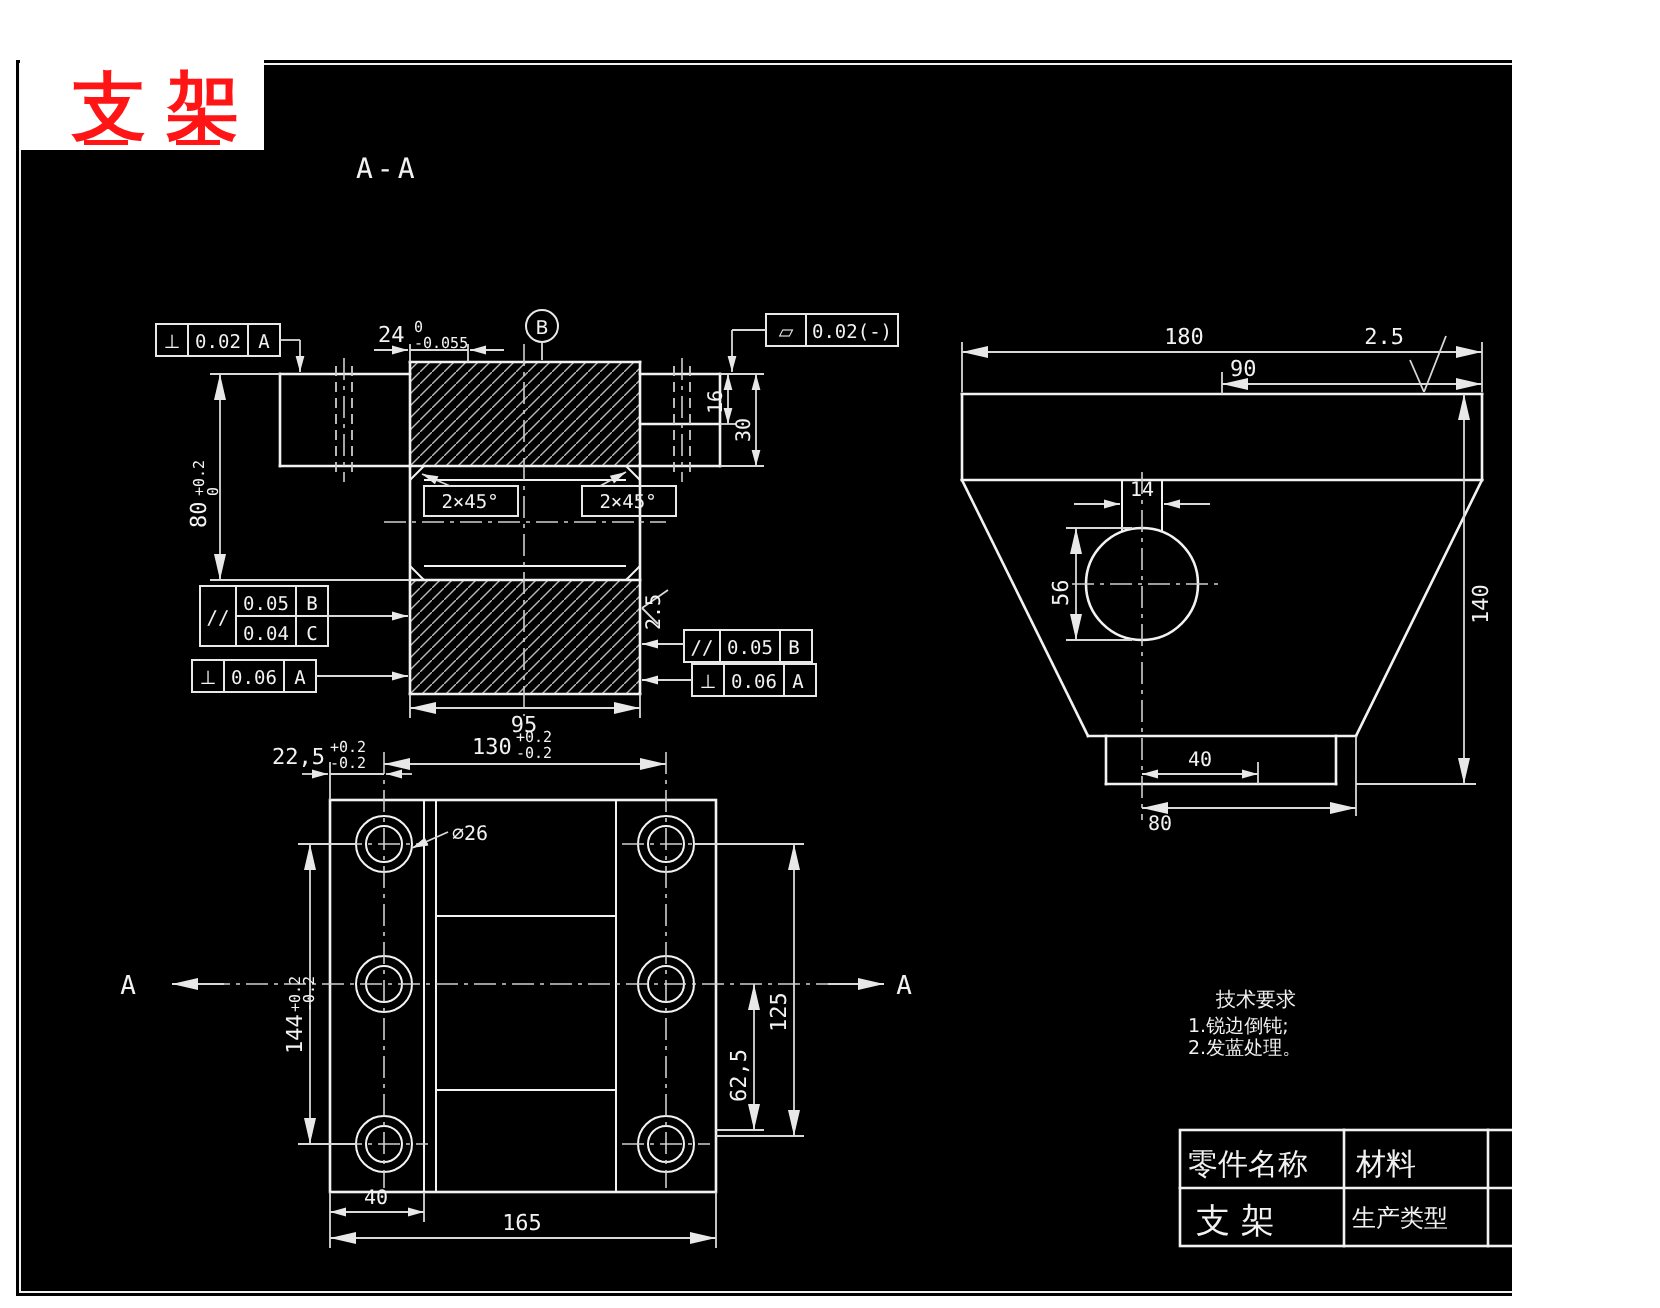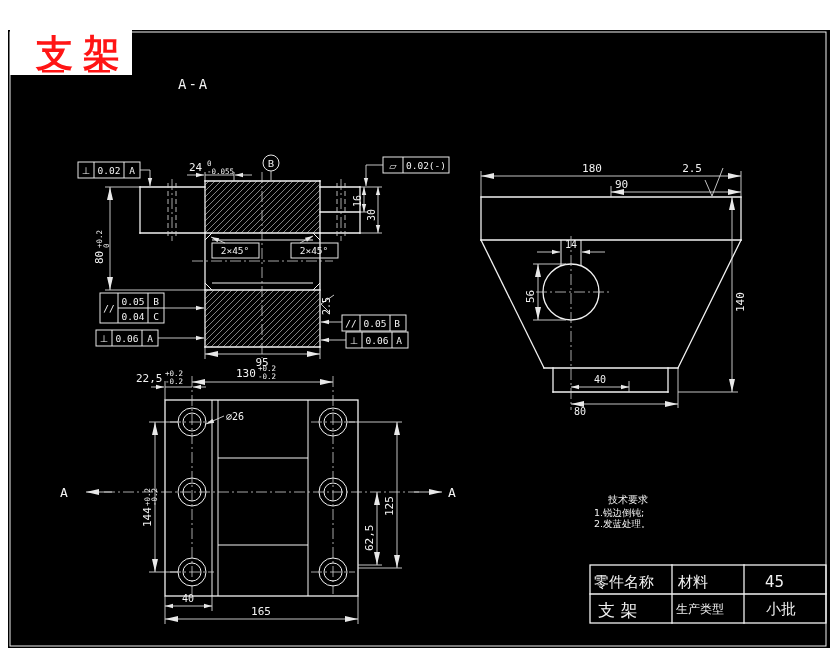--- a/index.html
+++ b/index.html
@@ -1,16 +1,16 @@
 <!DOCTYPE html>
 <html><head>
 <meta charset="utf-8">
 <style>
   html,body{margin:0;padding:0;background:#ffffff;}
-  .page{position:relative;width:830px;height:654px;background:#ffffff;overflow:hidden;}
+  .page{position:relative;width:756px;height:654px;background:#ffffff;overflow:hidden;}
   svg{display:block;}
   .ol{stroke:#f2f2f2;stroke-width:1.3;fill:none;stroke-linecap:square;}
   .ol2{stroke:#f2f2f2;stroke-width:1;fill:none;}
   .tl{stroke:#d8d8d8;stroke-width:0.9;fill:none;}
   .cl{stroke:#cfcfcf;stroke-width:0.8;fill:none;stroke-dasharray:11 3 2 3;}
   .hd{stroke:#cccccc;stroke-width:0.9;fill:none;stroke-dasharray:5 3;}
   .frm{stroke:#e8e8e8;stroke-width:1;fill:none;}
   .t{fill:#f2f2f2;font-family:"DejaVu Sans Mono",monospace;font-size:11px;}
   .t7{font-size:7.5px;}
   .t9{font-size:9.5px;}

